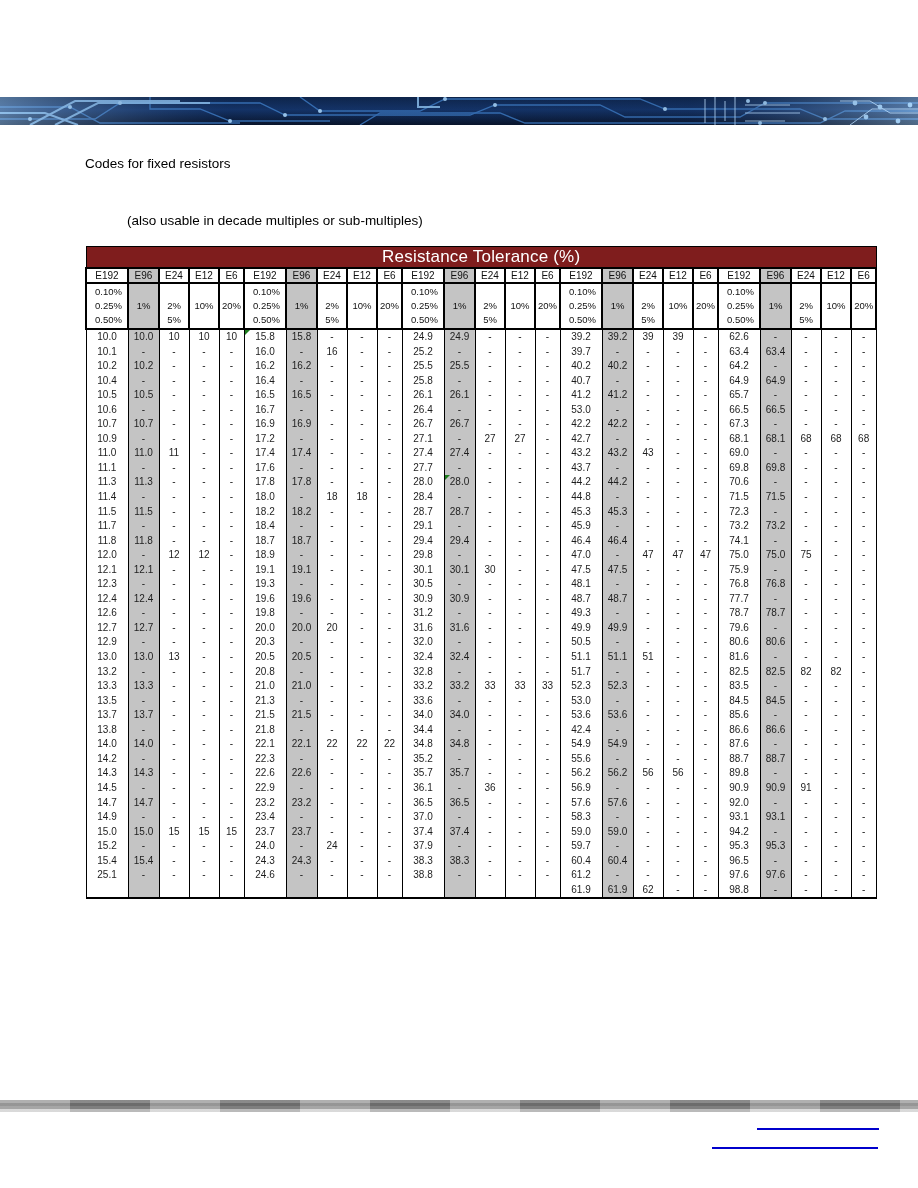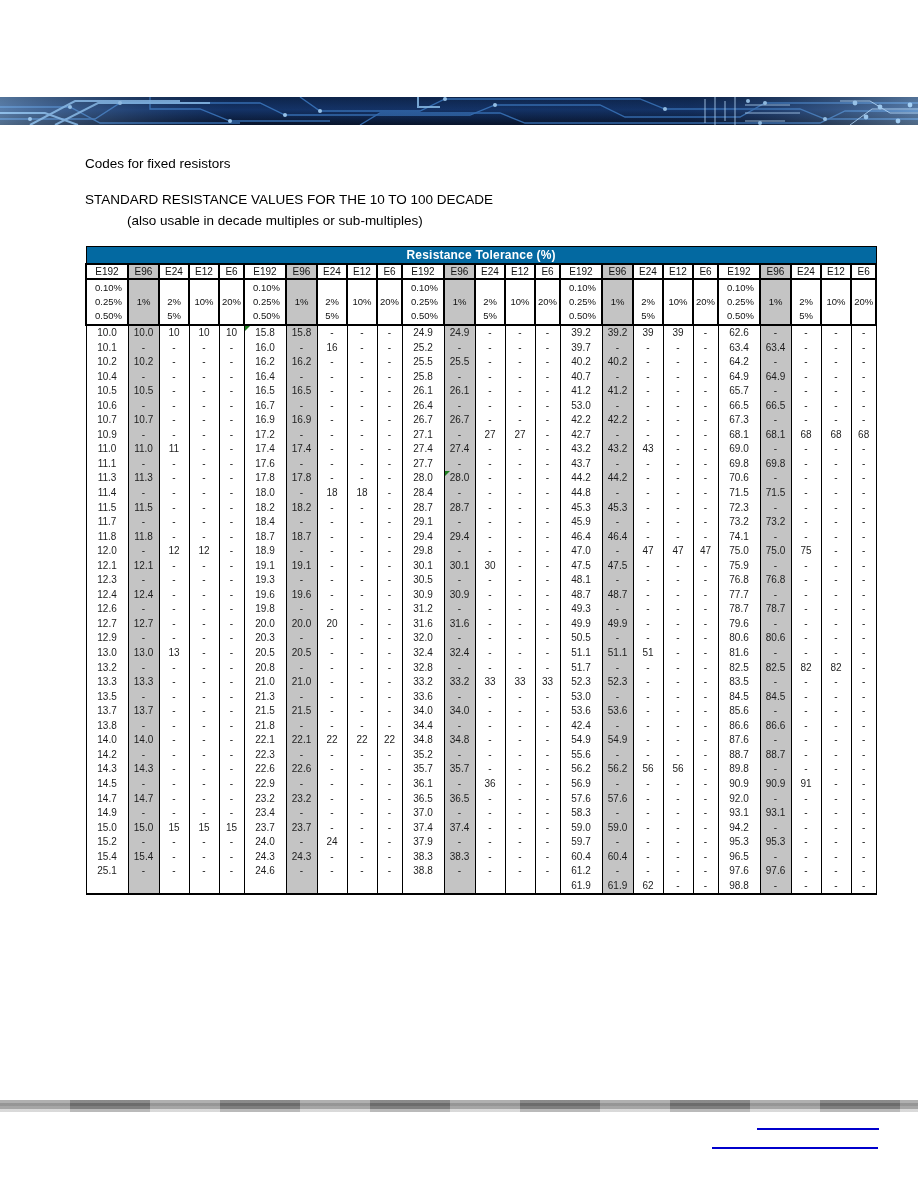--- a/index.html
+++ b/index.html
@@ -8,21 +8,21 @@
   
   .banner{position:absolute;left:0;top:97px;width:918px;height:28px;}
   
   .h1{position:absolute;left:85px;top:156px;font-size:13.5px;color:#000;}
   .h2{position:absolute;left:85px;top:192px;font-size:13.5px;color:#000;}
   .h3{position:absolute;left:85px;top:213px;font-size:13.5px;color:#000;margin-left:42px;}
   
   .tablewrap{position:absolute;left:85px;top:246px;width:790px;}
   table.res{border-collapse:collapse;table-layout:fixed;width:790px;border:1px solid #000;}
   table.res td{padding:0;margin:0;text-align:center;overflow:hidden;white-space:nowrap;}
-  tr.title-row td{background:#0369a1;color:#fff;font-weight:bold;font-size:12px;height:16px;
+  tr.title-row td{background:#7f1d1d;color:#fff;font-weight:normal;font-size:17px;height:16px;
                   border:1px solid #000;letter-spacing:.2px;}
   tr.series-row td{height:13px;border:2px solid #000;font-size:10px;line-height:13px;color:#111;}
   tr.tol-row td{height:44px;border:2px solid #000;font-size:9.5px;color:#111;vertical-align:middle;}
   .tolcell{display:flex;flex-direction:column;justify-content:center;height:43px;line-height:14.2px;}
   .tolcell.top{justify-content:flex-start;align-items:flex-start;padding-left:8px;text-align:right;}
   .tolcell.bottom{justify-content:flex-end;}
   tbody.data td{border-left:1px solid #000;border-right:1px solid #000;border-top:none;border-bottom:none;
                 height:14.54px;line-height:14.54px;font-size:10px;color:#1d1d1d;position:relative;}
   tbody.data tr:last-child td{border-bottom:2px solid #000;}
   tr.tol-row td{border-bottom:2px solid #000;}
@@ -101,21 +101,20 @@
           <circle cx="748" cy="4" r="2"></circle>
         <circle cx="760" cy="26" r="2"></circle>
           <circle cx="30" cy="22" r="2"></circle>
           <circle cx="70" cy="10" r="2"></circle>
       </g>
       <rect width="918" height="28" fill="url(#sheen)"></rect>
     </svg>
   </div>
 
   <div class="h1">Codes for fixed resistors</div>
-  <div class="h2">STANDARD RESISTANCE VALUES FOR THE 10 TO 100 DECADE</div>
   <div class="h3">(also usable in decade multiples or sub-multiples)</div>
 
   <div class="tablewrap">
     <table class="res">
       <colgroup id="tbl-cols">
           <col style="width: 42px;">
           <col style="width: 31px;">
           <col style="width: 30px;">
           <col style="width: 30px;">
           <col style="width: 25px;">

